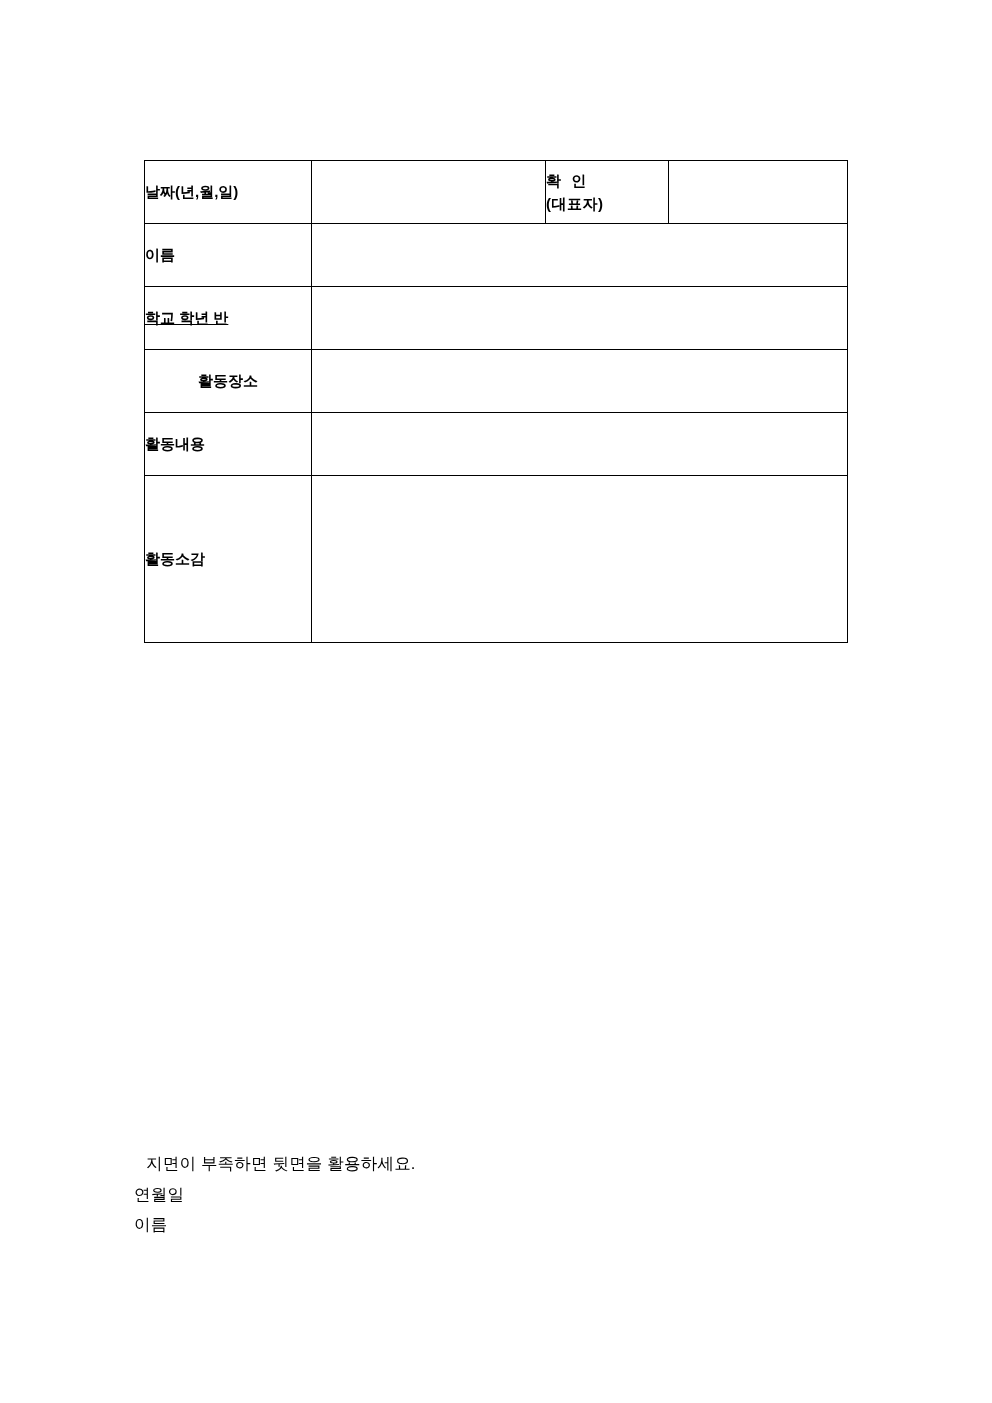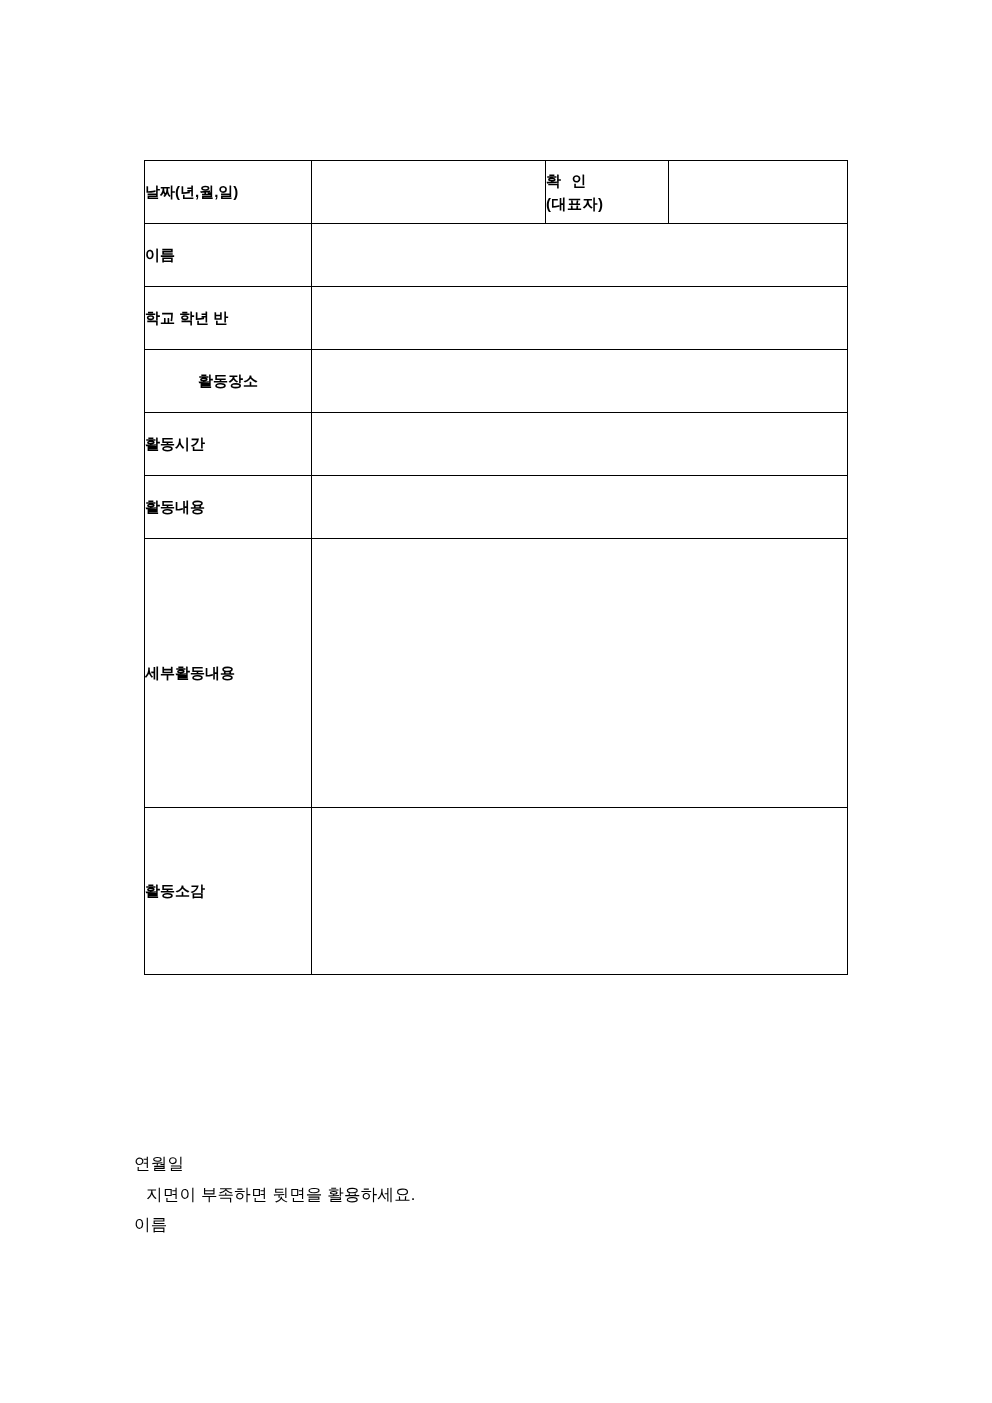--- a/index.html
+++ b/index.html
@@ -71,21 +71,21 @@
     display: block;
     letter-spacing: 0.5px;
   }
 
   .sign-cell {
     width: 178px;
   }
 
   .row-date td { height: 62px; }
   .row-name td { height: 62px; }
-  .row-school td { height: 62px; }
+  .row-school td { height: 62px; text-decoration: underline; }
   .row-place td { height: 62px; text-align: center; }
   .row-time td { height: 62px; }
   .row-content td { height: 62px; }
   .row-detail td { height: 268px; }
   .row-review td { height: 166px; }
   .row-photo td { height: 160px; }
 
   .row-detail .label-cell,
   .row-review .label-cell,
   .row-photo .label-cell {
@@ -136,42 +136,34 @@
       <tr class="row-school">
         <td class="label-cell">학교 학년 반</td>
         <td class="value-cell" colspan="3"></td>
       </tr>
 
       <tr class="row-place">
         <td class="label-cell">활동장소</td>
         <td class="value-cell" colspan="3"></td>
       </tr>
 
-      <tr class="row-time">
-        <td class="label-cell">활동시간</td>
-        <td class="value-cell" colspan="3"></td>
-      </tr>
 
       <tr class="row-content">
         <td class="label-cell">활동내용</td>
         <td class="value-cell" colspan="3"></td>
       </tr>
 
-      <tr class="row-detail">
-        <td class="label-cell">세부활동내용</td>
-        <td class="value-cell" colspan="3"></td>
-      </tr>
 
       <tr class="row-review">
         <td class="label-cell">활동소감</td>
         <td class="value-cell" colspan="3"></td>
       </tr>
 
     </tbody>
   </table>
 
   <div class="notes">
+    <div class="note-line note-indent"> 지면이  부족하면  뒷면을  활용하세요.</div>
     <div class="note-line">연월일</div>
-    <div class="note-line note-indent"> 지면이  부족하면  뒷면을  활용하세요.</div>
     <div class="note-line">이름</div>
   </div>
 
 </div>
 
 </body></html>

